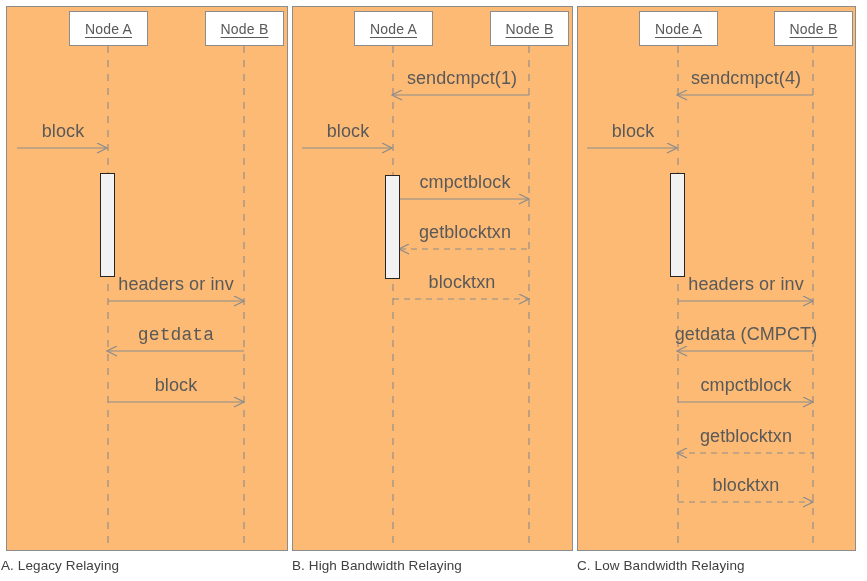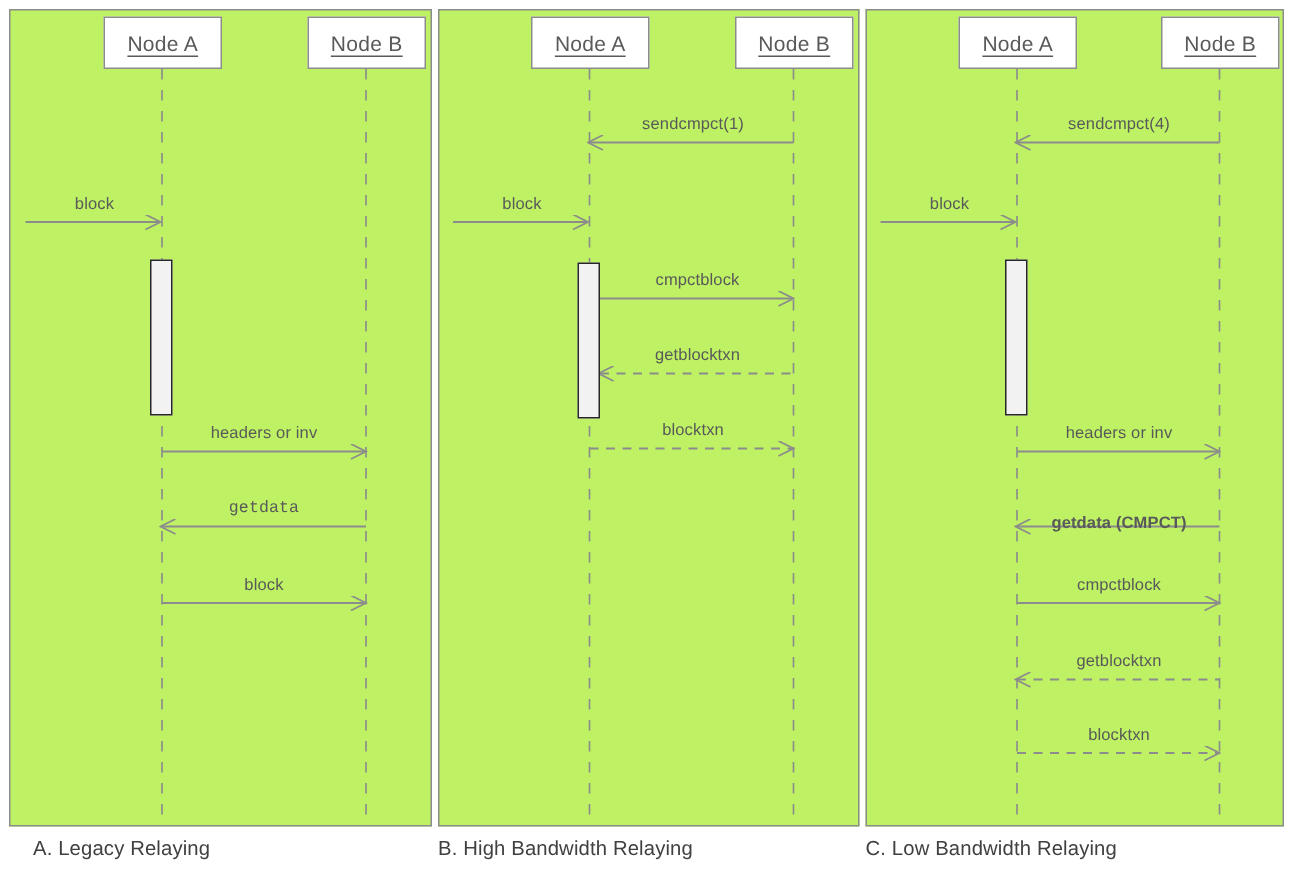--- a/index.html
+++ b/index.html
@@ -18,21 +18,21 @@
     position: relative;
     width: 867px;
     height: 581px;
   }
   .panel {
     position: absolute;
     top: 6px;
     height: 545px;
     border: 1px solid #8c8c8c;
     box-sizing: border-box;
-    background: #bef264;
+    background: #fdba74;
   }
   .panel-svg {
     position: absolute;
     left: 0;
     top: 0;
     display: block;
   }
   .caption {
     position: absolute;
     font-size: 13.5px;
@@ -63,21 +63,21 @@
   .activation {
     position: absolute;
     width: 15px;
     background: #f2f2f2;
     border: 1.4px solid #262626;
     box-sizing: border-box;
   }
   
   .msg-label {
     position: absolute;
-    font-size: 11px;
+    font-size: 18px;
     color: #595959;
     white-space: nowrap;
     transform: translate(-50%, -100%);
     letter-spacing: 0.1px;
   }
 </style>
 </head>
 <body>
 
 <div id="diagram-root">
@@ -193,23 +193,23 @@
     </div>
     <div class="node-box" style="left:196px; top:4px;">
       <span class="node-label">Node B</span>
     </div>
 
     <div class="activation" style="left:92px; top:166px; height:104px;"></div>
 
     <span class="msg-label" style="left:168px; top:82px;">sendcmpct(4)</span>
     <span class="msg-label" style="left:55px; top:135px;">block</span>
     <span class="msg-label" style="left:168px; top:288px;">headers or inv</span>
-    <span class="msg-label" style="left:168px; top:348px;font-weight:bold;">getdata (CMPCT)</span>
+    <span class="msg-label" style="left:168px; top:338px;">getdata (CMPCT)</span>
     <span class="msg-label" style="left:168px; top:389px;">cmpctblock</span>
     <span class="msg-label" style="left:168px; top:440px;">getblocktxn</span>
     <span class="msg-label" style="left:168px; top:489px;">blocktxn</span>
   </div>
 
-  <span class="caption" style="left:22px; top:558px;text-align:right;">A. Legacy Relaying</span>
+  <span class="caption" style="left:1px; top:558px;text-align:right;">A. Legacy Relaying</span>
   <span class="caption" style="left:292px; top:558px;">B. High Bandwidth Relaying</span>
   <span class="caption" style="left:577px; top:558px;">C. Low Bandwidth Relaying</span>
 
 </div>
 
 </body></html>

